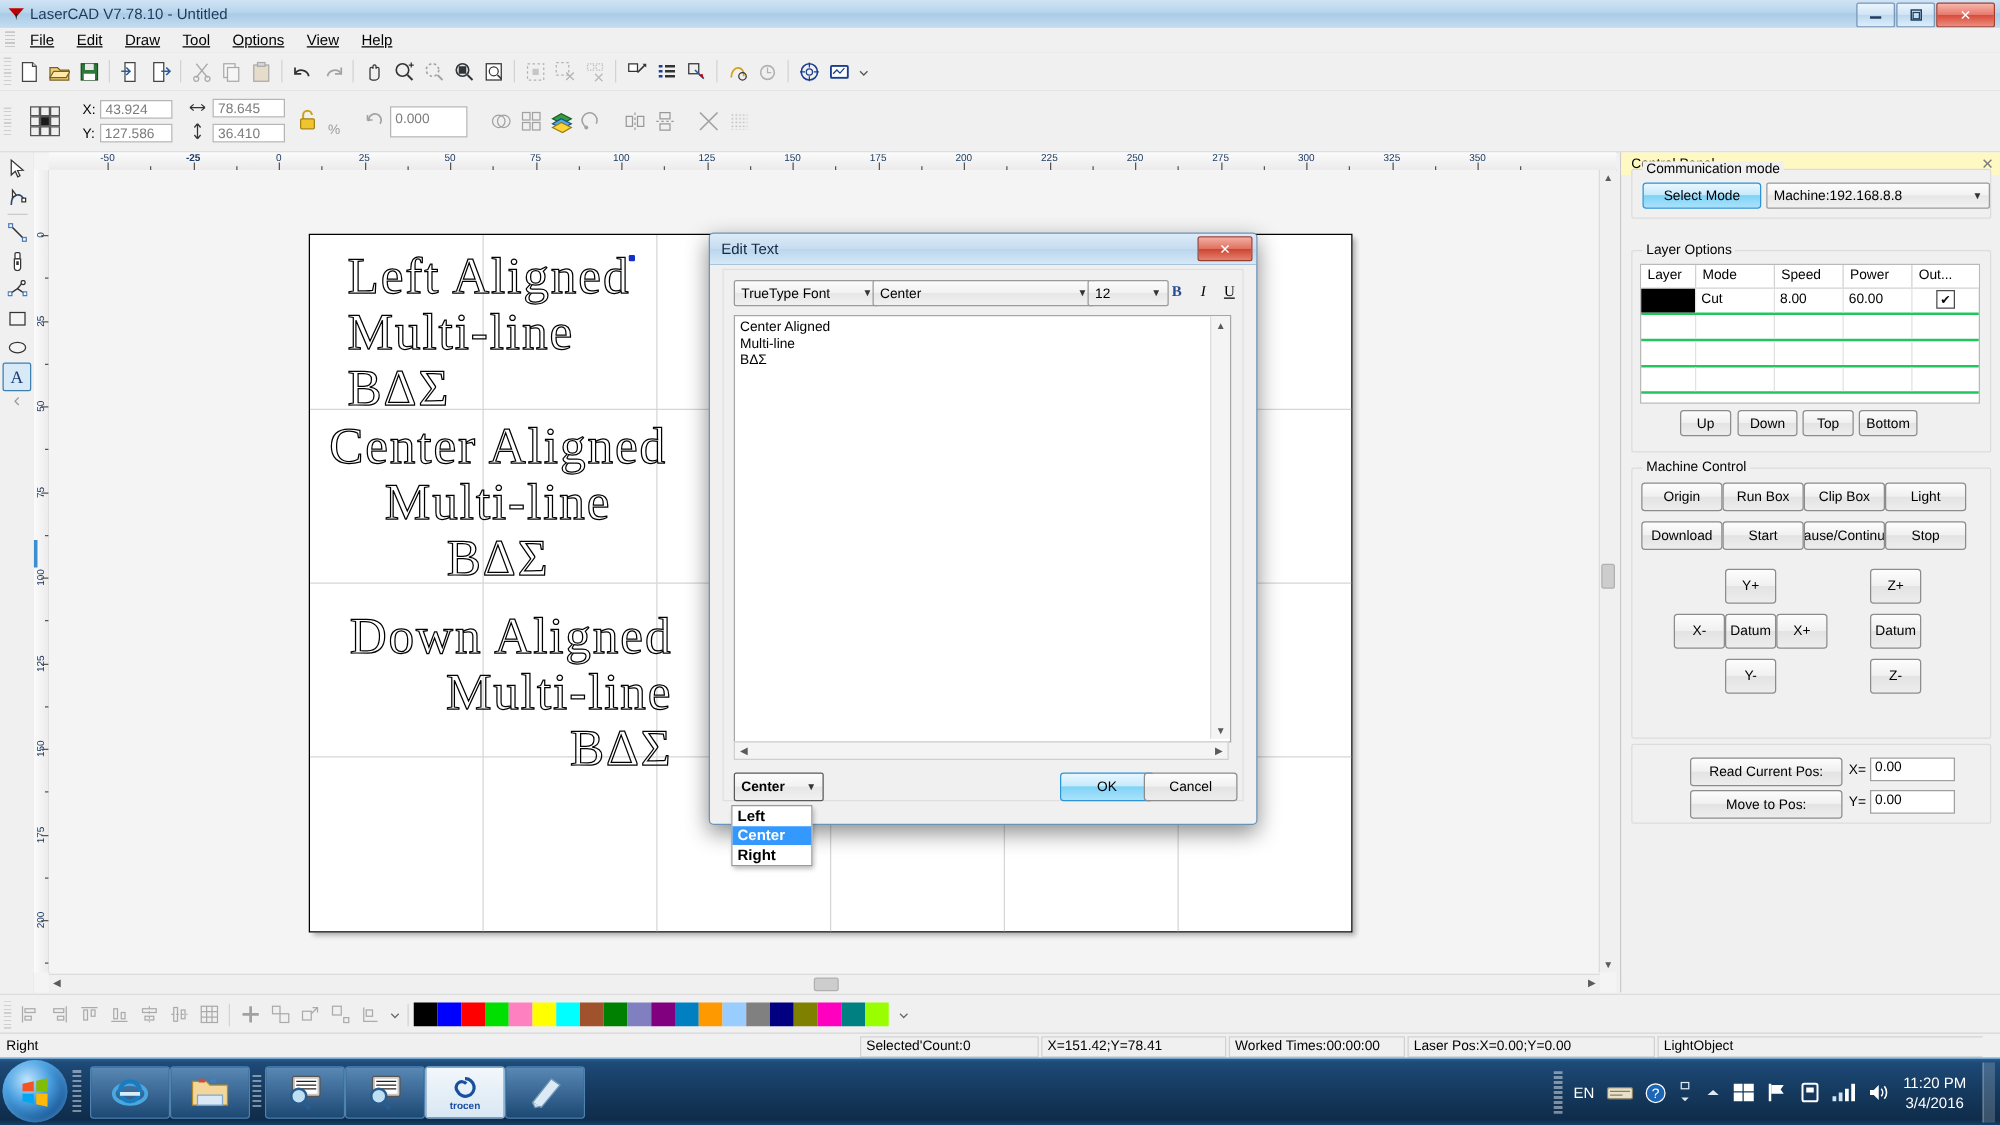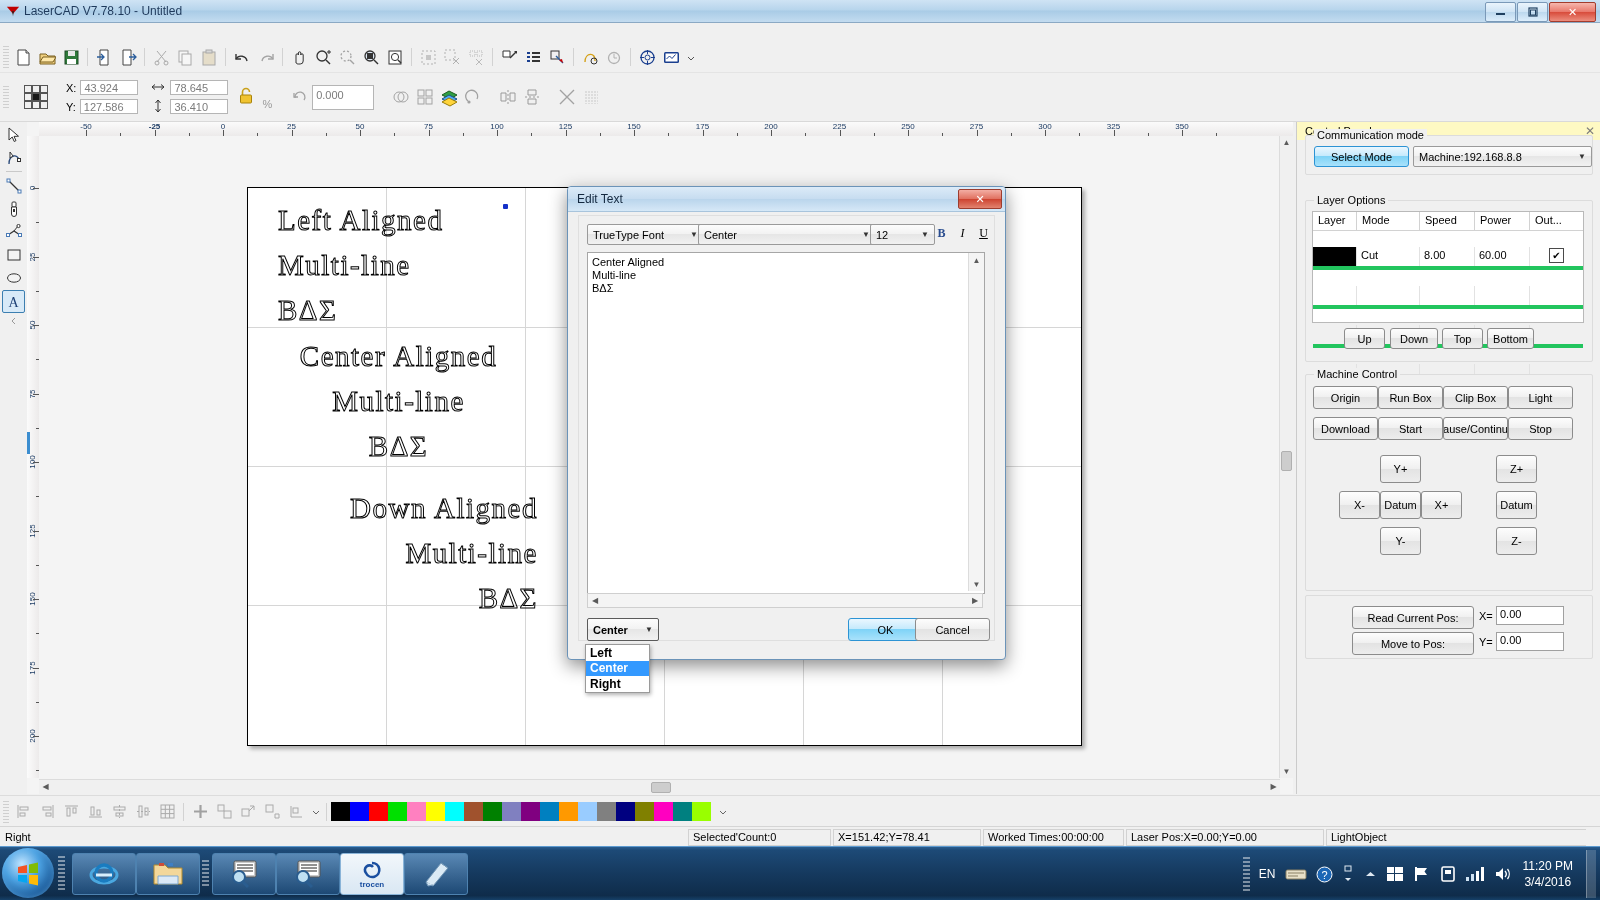--- a/index.html
+++ b/index.html
@@ -72,21 +72,21 @@
   .rv-lab{position:absolute;left:1px;font-size:8px;color:#1b3a63;
     writing-mode:vertical-rl;transform:translateY(-50%) rotate(180deg);}
   .rv-tick{position:absolute;right:0;height:1px;background:#555;}
   .rv-mark{position:absolute;left:0;width:3px;height:22px;background:#3c8ed0;}
   .cscroll-v{position:absolute;right:0;top:14px;width:13px;height:642px;background:#f0f0f0;border-left:1px solid #dcdcdc;}
   .cscroll-h{position:absolute;left:12px;bottom:0;width:1241px;height:14px;background:#f0f0f0;border-top:1px solid #dcdcdc;}
   .sb-thumb{position:absolute;background:#cdcdcd;border:1px solid #b0b0b0;border-radius:2px;}
   .sb-arrow{position:absolute;color:#5b5b5b;font-size:8px;display:flex;align-items:center;justify-content:center;}
   .paper{position:absolute;background:#fff;border:1px solid #000;box-shadow:3px 3px 4px rgba(0,0,0,.30);}
   .gridline{position:absolute;background:#d6d6d6;}
-  .ctext{position:absolute;font-family:"Liberation Serif",serif;font-size:29px;line-height:45px;
+  .ctext{position:absolute;font-family:"Liberation Serif",serif;font-size:41px;line-height:45px;
     color:transparent;-webkit-text-stroke:1px #000;white-space:pre;letter-spacing:1.5px;}
   .selpt{position:absolute;width:5px;height:5px;background:#1430c8;border-radius:1px;}
 
   
   .ctrlpanel{position:absolute;left:1296px;top:122px;width:304px;height:672px;
     background:#f0f0f0;border-left:1px solid #cbcbcb;}
   .cp-head{height:18px;background:#fef9c3;display:flex;align-items:center;
     justify-content:space-between;padding:0 6px 0 8px;font-size:11px;}
   .cp-close{color:#7d7d7d;font-size:12px;}
   .group{position:absolute;border:1px solid #dcdcdc;border-radius:2px;background:#f0f0f0;}
@@ -96,21 +96,21 @@
     display:flex;align-items:center;justify-content:center;overflow:hidden;white-space:nowrap;}
   .btn.primary{border:1px solid #2c93d4;
     background:linear-gradient(to bottom,#eaf7ff,#c6eafc 46%,#7fd3f7 50%,#a9e2fb);}
   .combo{border:1px solid #9a9a9a;border-radius:2px;display:flex;align-items:center;
     background:linear-gradient(to bottom,#fcfcfc,#f2f2f2 48%,#e6e6e6 50%,#f1f1f1);
     font-size:11px;padding:0 2px 0 5px;justify-content:space-between;}
   .combo .arw{font-size:8px;color:#333;padding-right:3px;}
   .tbl{position:absolute;background:#fff;border:1px solid #b9b9b9;box-sizing:border-box;}
   .tbl-hr{display:flex;height:18px;background:#fff;border-bottom:1px solid #d2d2d2;}
   .tbl-hc{border-right:1px solid #d2d2d2;font-size:11px;padding:2px 0 0 5px;box-sizing:border-box;}
-  .tbl-r{display:flex;height:19px;border-bottom:4px solid #22c55e;margin-top:16px;}
+  .tbl-r{display:flex;height:19px;border-bottom:2px solid #22c55e;}
   .tbl-c{border-right:1px solid #e2e2e2;font-size:11px;padding:2px 0 0 4px;box-sizing:border-box;}
   .swatch{background:#000;}
   .chk{width:13px;height:13px;border:1px solid #4a4a4a;background:#fff;margin:1px auto;
     display:flex;align-items:center;justify-content:center;font-size:10px;}
   .txtin{border:1px solid #a0a0a0;background:#fff;font-size:11px;padding:1px 3px;box-sizing:border-box;}
 
   
   .bottombar{position:absolute;left:0;top:795px;width:1600px;height:31px;background:#f0f0f0;
     border-top:1px solid #dcdcdc;display:flex;align-items:center;}
   .swatchbox{width:19px;height:19px;margin:0;border:0;}
@@ -178,20 +178,30 @@
       <div class="tb-btn">
         <svg width="12" height="11" viewBox="0 0 12 11">
             <rect x="2" y="1" width="8" height="8" fill="none" stroke="#204060" stroke-width="1.2"></rect>
             <rect x="3.5" y="3" width="5" height="5" fill="none" stroke="#204060" stroke-width="1"></rect>
           </svg>
       </div>
       <div class="tb-btn close">✕</div>
     </div>
   </div>
 
+  <div class="menubar">
+    <div class="grip"></div>
+    <div class="menu-item"><u>File</u></div>
+    <div class="menu-item"><u>Edit</u></div>
+    <div class="menu-item"><u>Draw</u></div>
+    <div class="menu-item"><u>Tool</u></div>
+    <div class="menu-item"><u>Options</u></div>
+    <div class="menu-item"><u>View</u></div>
+    <div class="menu-item"><u>Help</u></div>
+  </div>
 
   <div class="toolbar1">
     <div class="tbar-grip"></div>
 
     <div class="tool">
       <svg width="17" height="17" viewBox="0 0 17 17">
           <path d="M3 1 h8 l3 3 v12 h-11 z" fill="#fff" stroke="#444"></path>
           <path d="M11 1 v3 h3" fill="#ddd" stroke="#444"></path>
         </svg>
       </div>

